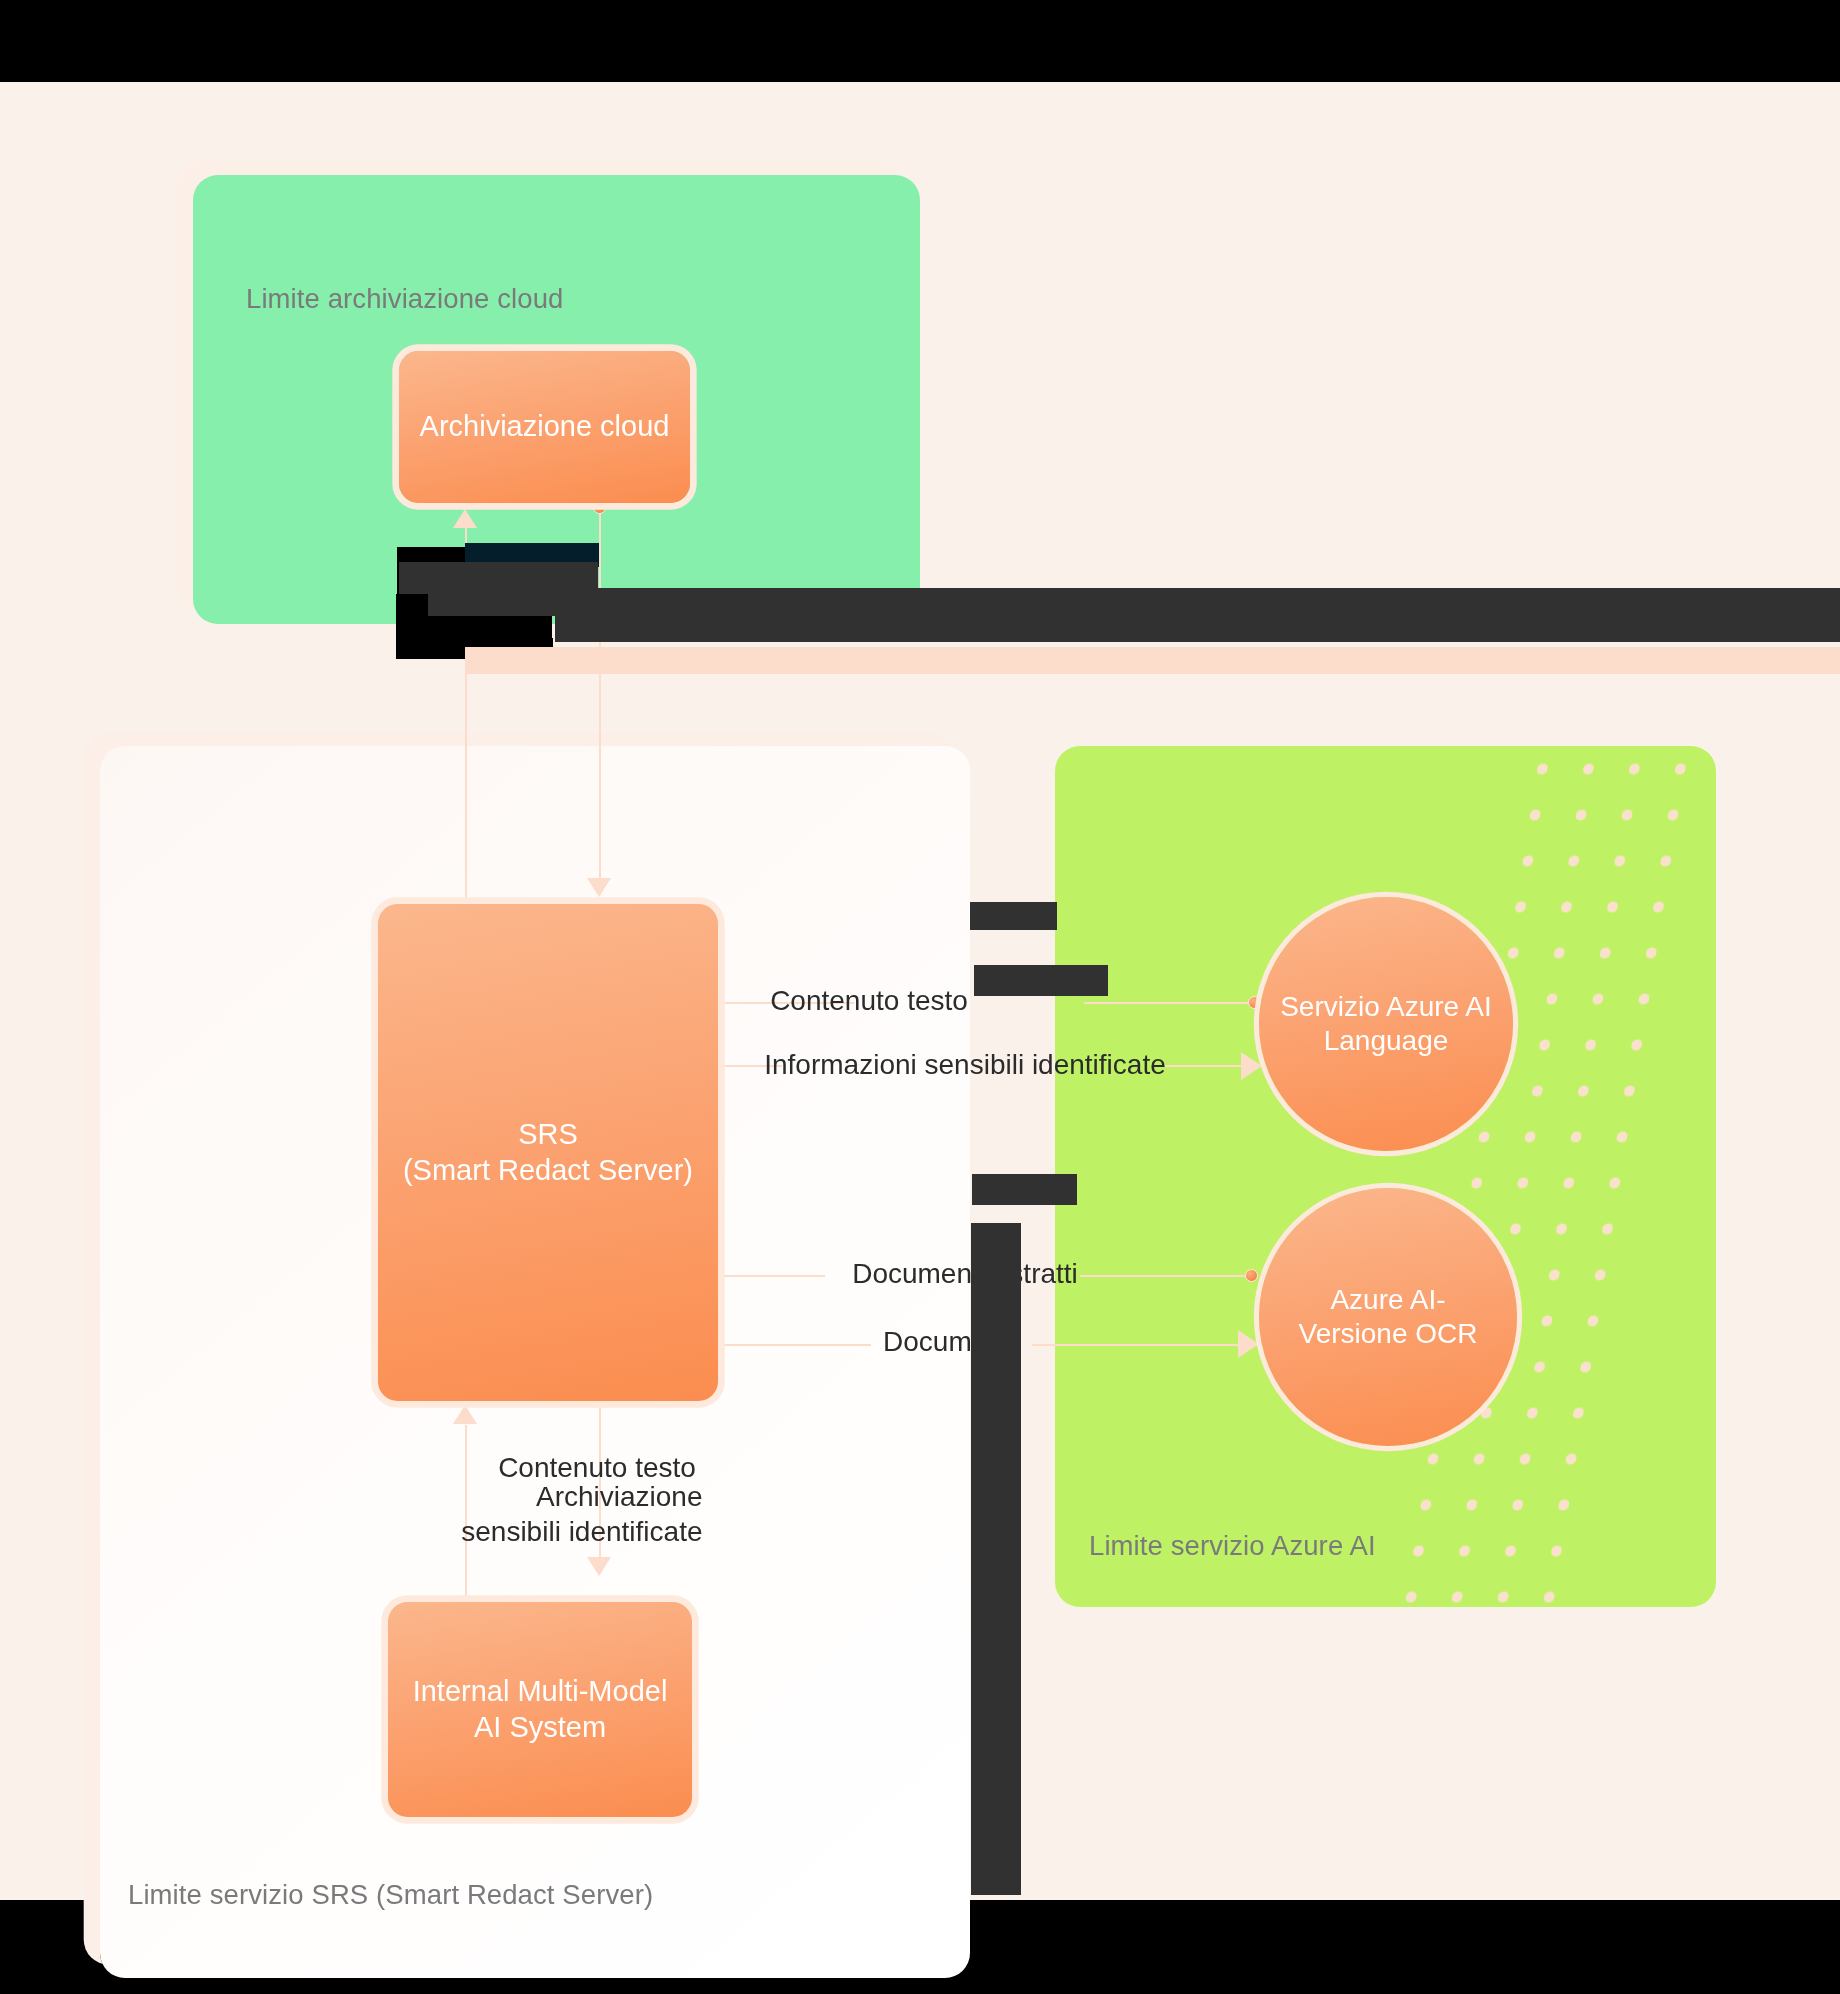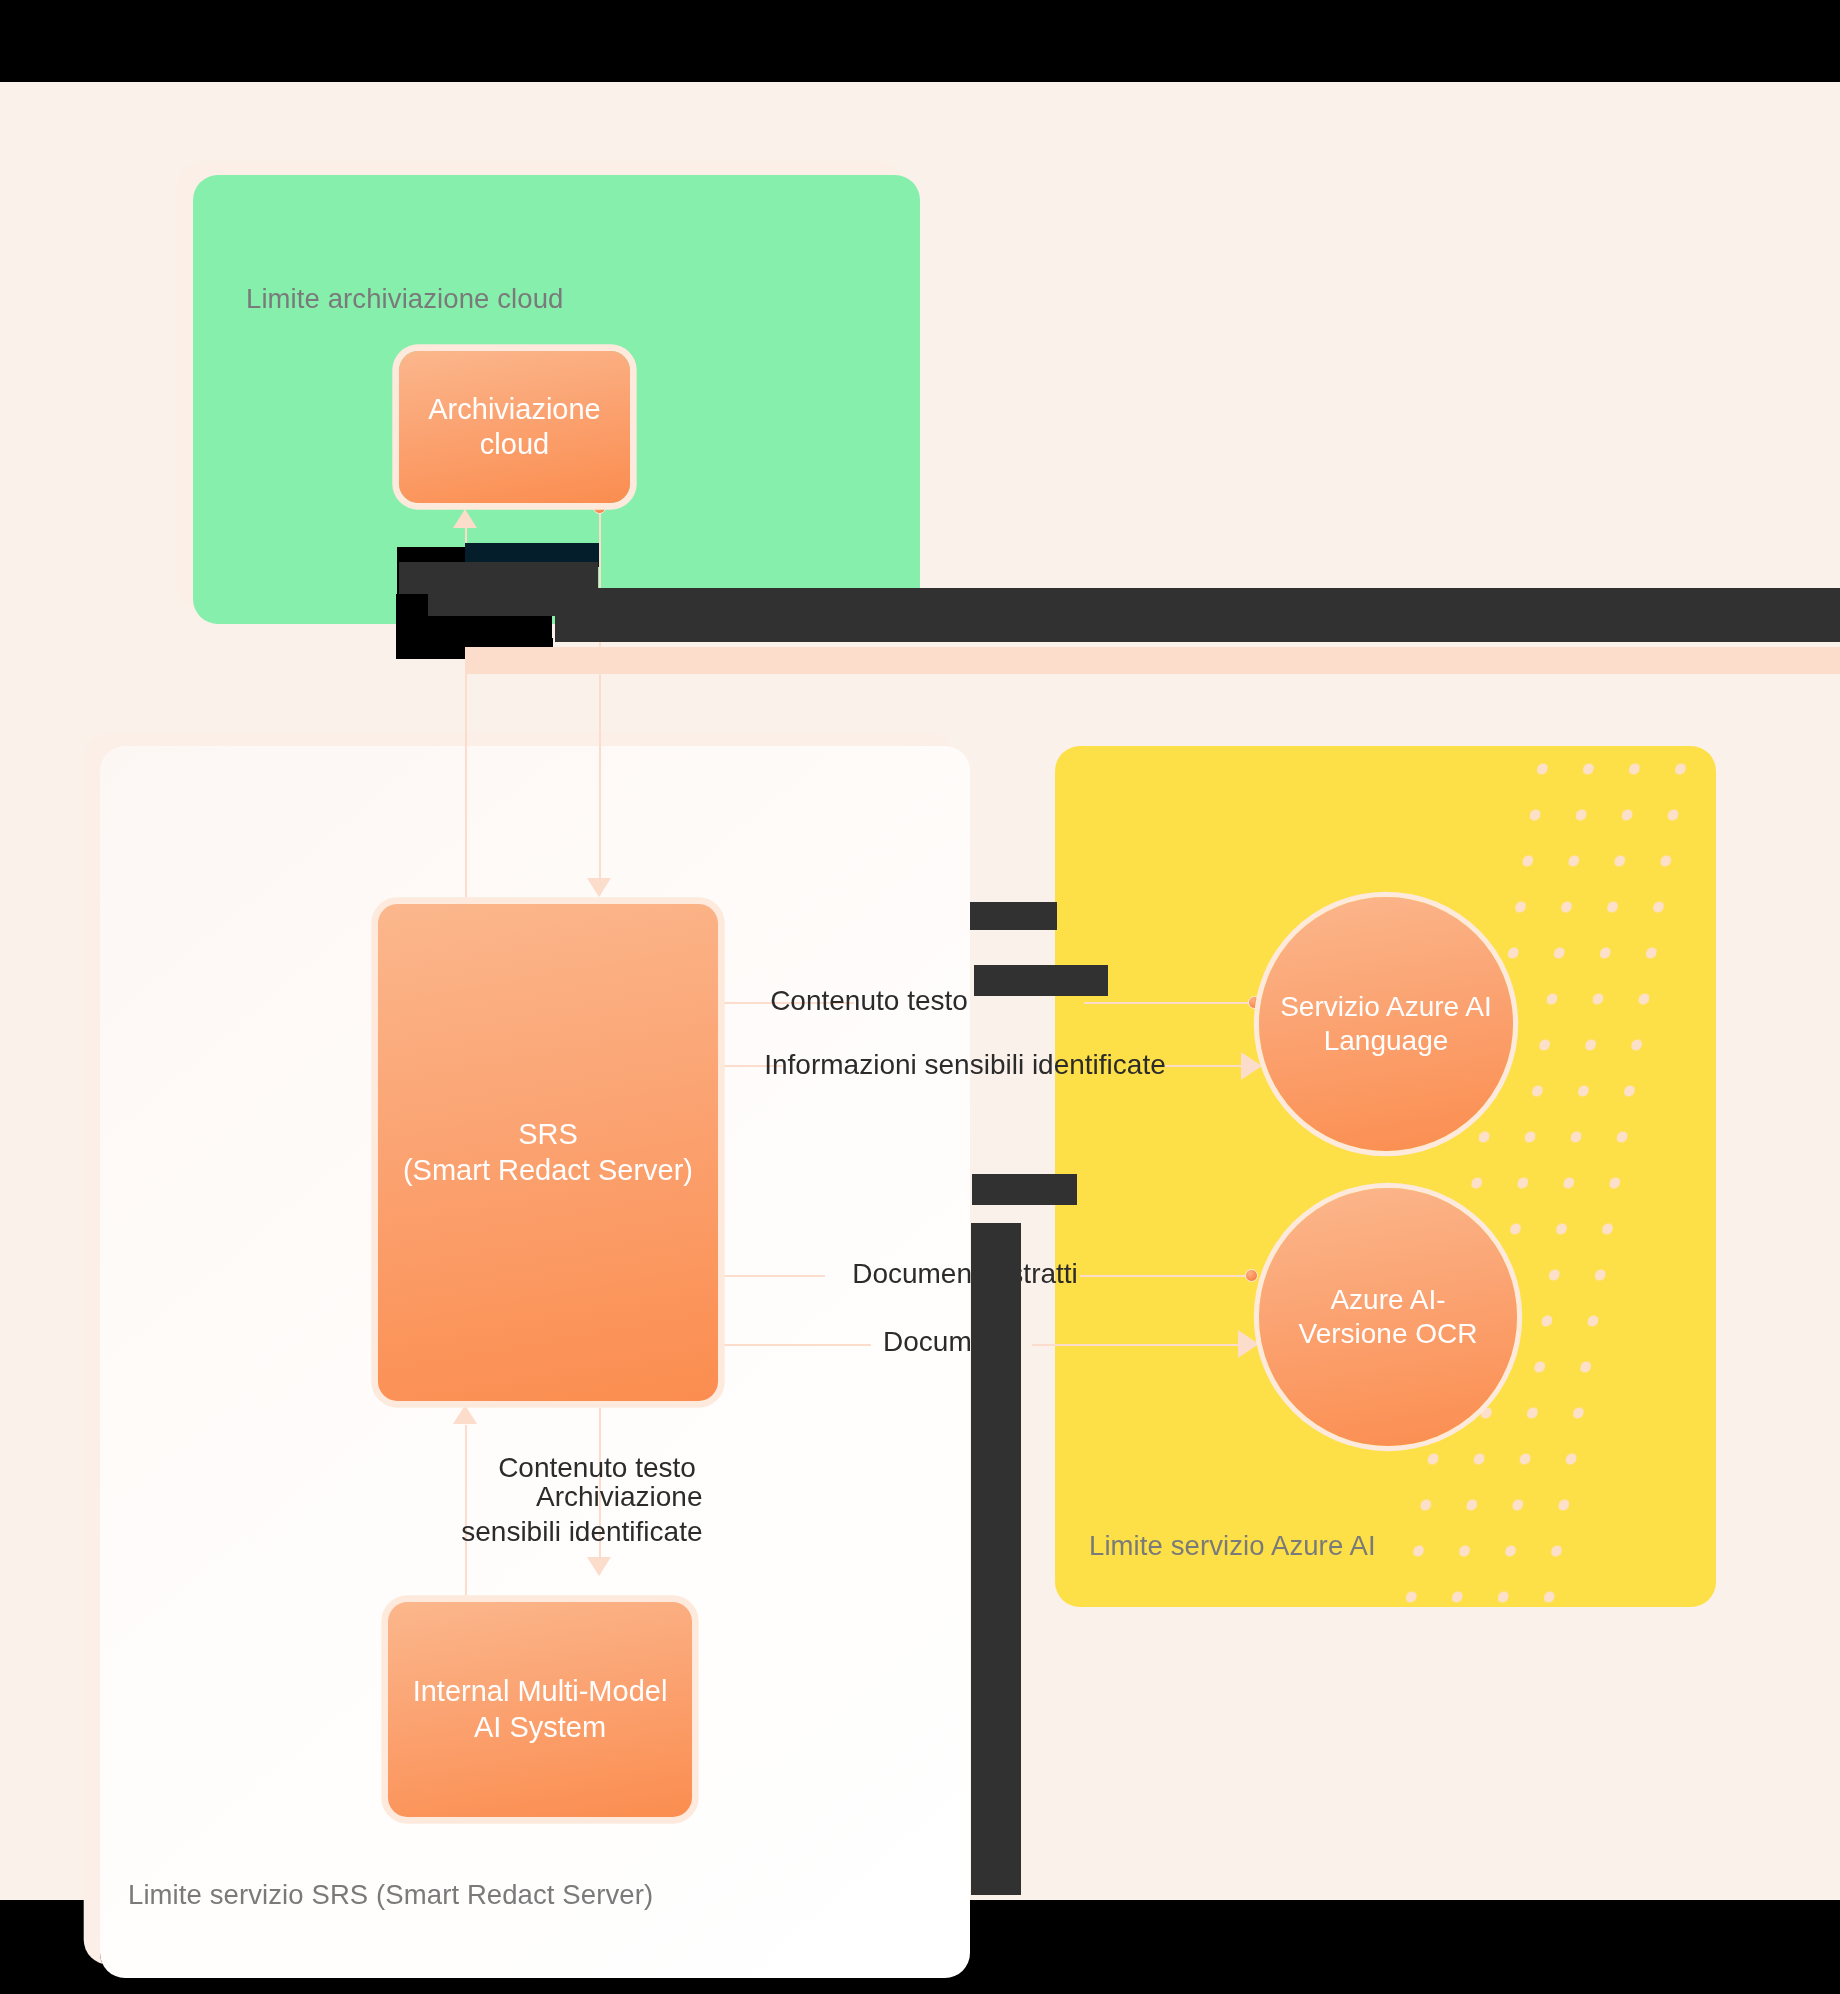--- a/index.html
+++ b/index.html
@@ -32,21 +32,21 @@
 
   #srs-boundary{
     left:100px;top:664px;width:870px;height:1232px;
     box-shadow:-16.3px -13.4px 0 0 #fcefe7;
     background:linear-gradient(140deg,#fdf7f4 0%,#fffdfc 55%,#ffffff 100%);
   }
   #srs-boundary .btitle{left:28px;bottom:67px;}
 
   #azure-boundary{
     left:1055px;top:664px;width:661px;height:861px;
-    background:#fde047;overflow:hidden;
+    background:#bef264;overflow:hidden;
   }
   #azure-boundary .btitle{left:34px;bottom:45px;}
 
   
   #azure-dots{
     position:absolute;right:0;top:0;width:193px;height:861px;
     background-image:radial-gradient(#fde0d0 5.2px, transparent 5.6px);
     background-size:46px 46px;
     transform:skewX(-9deg);transform-origin:top right;
     opacity:.95;pointer-events:none;
@@ -55,21 +55,21 @@
   
   .node{
     position:absolute;display:flex;align-items:center;justify-content:center;
     text-align:center;color:#fff;line-height:1.22;
     background:linear-gradient(170deg,#fbb78c 0%,#fba372 45%,#fb8d4f 100%);
     box-shadow:0 0 0 6.7px #fdeadd;
   }
   .node.rect{border-radius:19.3px;}
   .node.circle{border-radius:50%;box-shadow:0 0 0 5.2px #fdeadd;}
 
-  #node-cloud{left:399px;top:269px;width:231px;height:152px;font-size:29px;}
+  #node-cloud{left:399px;top:269px;width:291px;height:152px;font-size:29px;}
   #node-srs{left:378px;top:822px;width:340px;height:497px;font-size:29px;}
   #node-internal{left:388px;top:1520px;width:304px;height:215px;font-size:29px;}
   #node-lang{left:1259px;top:815px;width:254px;height:254px;font-size:28px;}
   #node-ocr{left:1259px;top:1106px;width:258px;height:258px;font-size:28px;}
 
   
   .ln{position:absolute;background:#fcdcca;}
   .ln.v{width:2.2px;}
   .ln.h{height:2.2px;}
   .dot{

